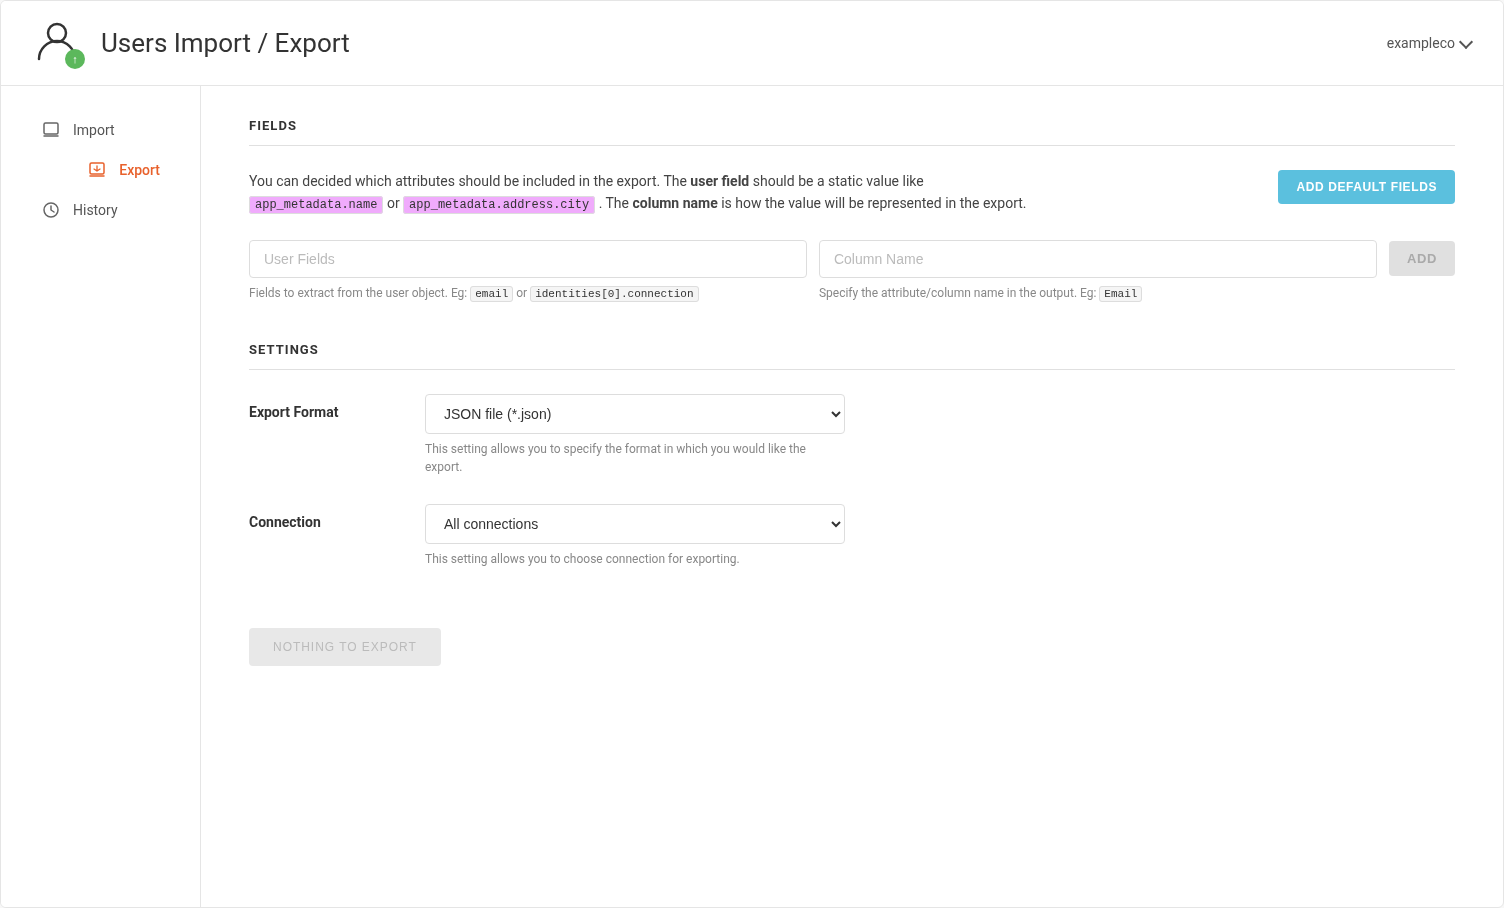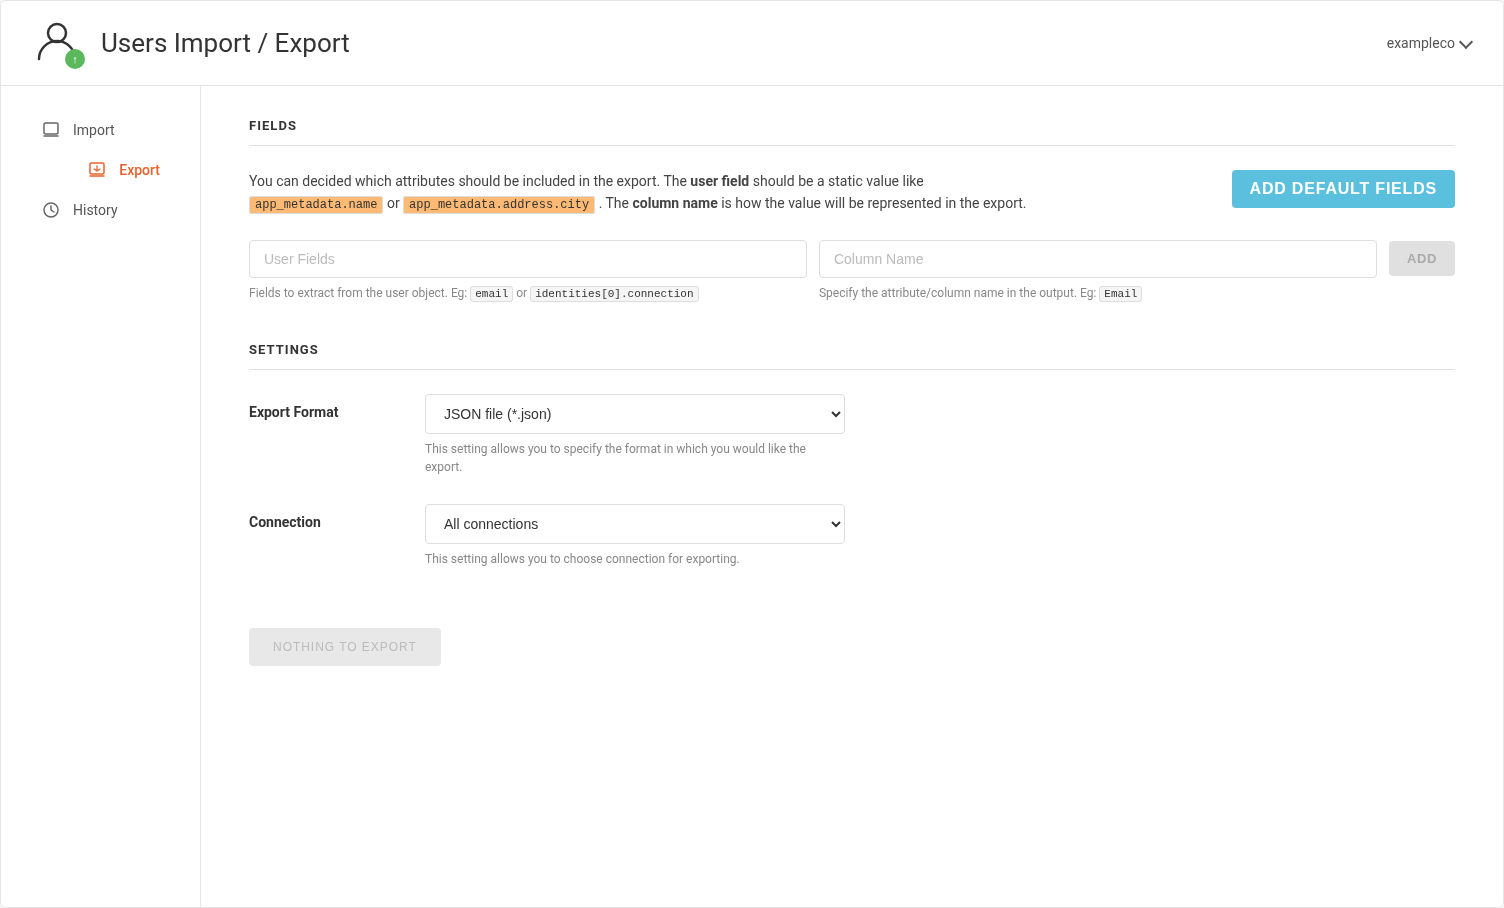--- a/index.html
+++ b/index.html
@@ -138,35 +138,35 @@
       margin-bottom: 8px;
     }
     .fields-description {
       flex: 1;
       line-height: 1.6;
       color: #444;
       font-size: 14px;
       max-width: 800px;
     }
     .fields-description code {
-      background: #fdba74;
+      background: #f0abfc;
       border: 1px solid #ddd;
       border-radius: 3px;
       padding: 1px 5px;
       font-family: 'Courier New', monospace;
       font-size: 12px;
       color: #333;
     }
     .btn-add-default {
       background: #5bc0de;
       color: white;
       border: none;
       border-radius: 4px;
       padding: 10px 18px;
-      font-size: 16px;
+      font-size: 12px;
       font-weight: 700;
       letter-spacing: 0.05em;
       cursor: pointer;
       white-space: nowrap;
       flex-shrink: 0;
       margin-left: 24px;
     }
     
     .fields-input-row {
       display: flex;

